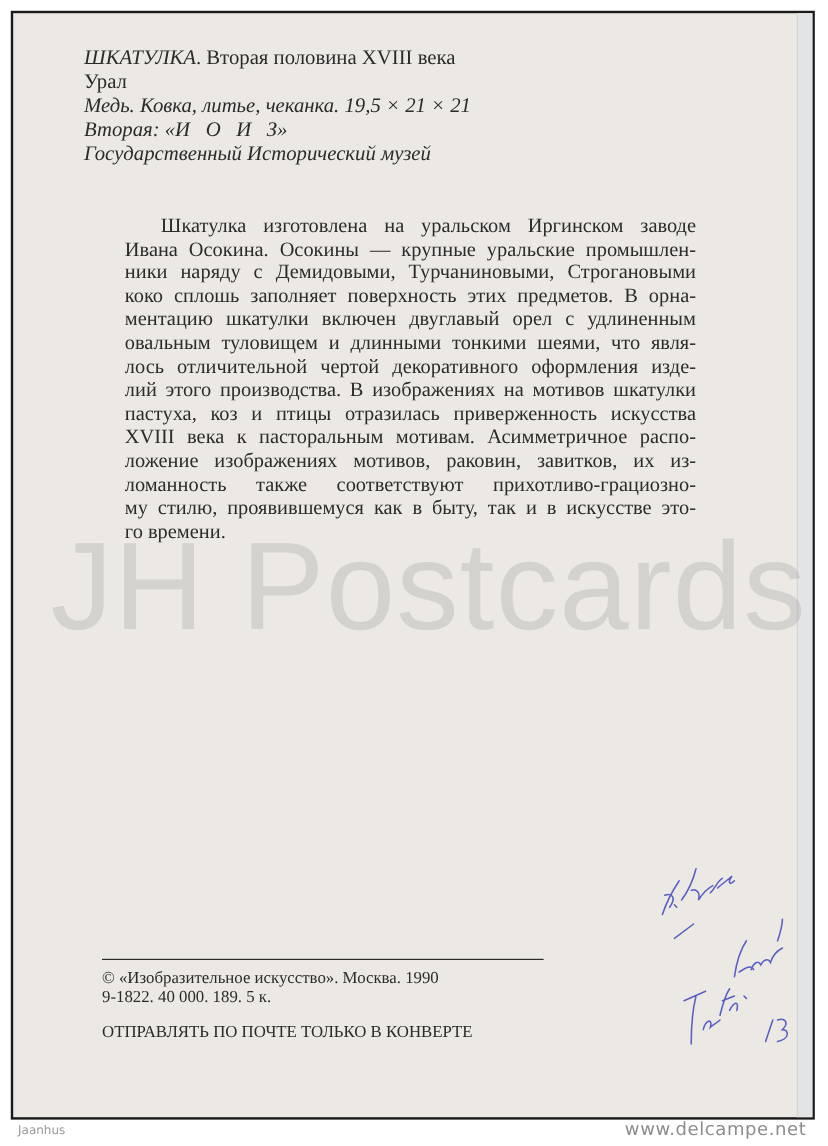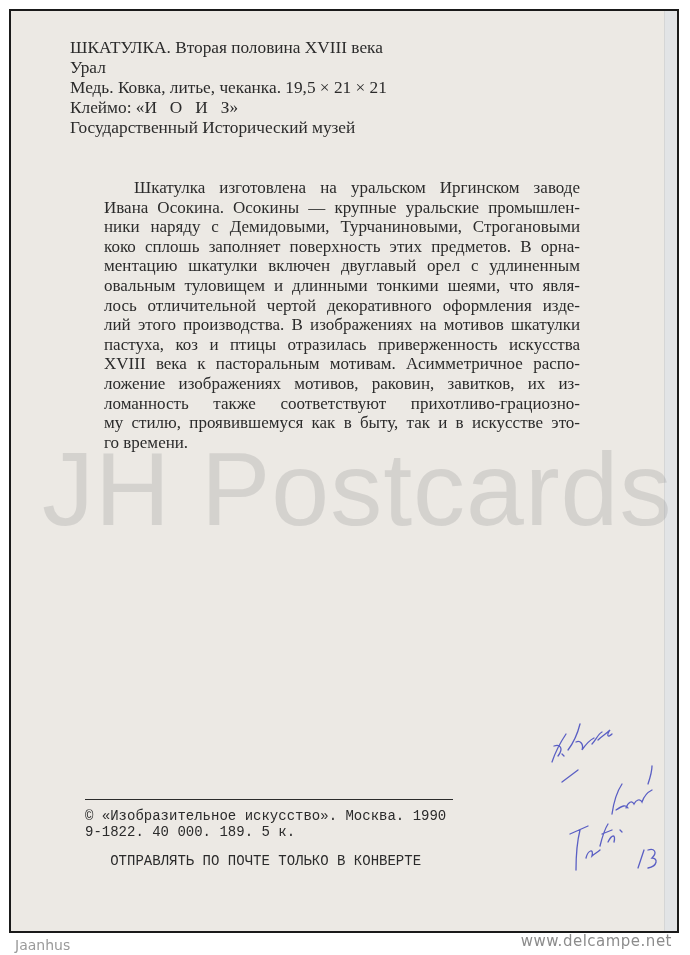--- a/index.html
+++ b/index.html
@@ -14,61 +14,61 @@
     box-sizing: border-box;
   }
   .right-strip {
     position: absolute; right: 0; top: 0; width: 12px; height: 100%;
     background: #e2e4e6; border-left: 1px solid #d5d6d6;
   }
   .header {
     position: absolute; left: 70px; top: 38px; font-size: 17.3px; line-height: 20px; color: #2b2b2b;
   }
   .header .line { white-space: nowrap; }
-  .it { }
+  .it { font-style: italic; }
   .body-text {
     position: absolute; left: 80px; top: 178px; width: 476px; font-size: 17px; line-height: 19.6px;
     color: #2b2b2b; text-align: justify; margin-left: 24px;
   }
   .body-text .ln { display: block; white-space: nowrap; text-align-last: justify; }
   .body-text .ln.first { text-indent: 30px; }
   .body-text .ln.last { text-align-last: left; }
   .watermark {
     position: absolute; left: 42px; top: 430px; font-family: "Liberation Sans", "DejaVu Sans", sans-serif;
     font-size: 104px; color: rgba(150,150,150,0.28); letter-spacing: 1px; white-space: nowrap;
   }
   .rule {
     position: absolute; left: 85px; top: 799px; width: 368px; height: 0; border-top: 1.5px solid #2b2b2b;
   }
   .footer {
-    position: absolute; left: 85px; top: 808px; font-size: 14px; line-height: 16px; color: #2b2b2b; font-family: Liberation Mono, monospace;
+    position: absolute; left: 85px; top: 808px; font-size: 14px; line-height: 16px; color: #2b2b2b;
   }
   .footer .send { margin-top: 13px; display: block; text-align: center; }
   .handwriting {
     position: absolute; left: 540px; top: 710px; width: 140px; height: 180px;
   }
   .src-left {
-    position: absolute; left: 15px; top: 937px; font-family: "DejaVu Sans", sans-serif; font-size: 14px; color: #9a9a9a;
+    position: absolute; left: 15px; top: 937px; font-family: "DejaVu Sans", sans-serif; font-size: 10px; color: #9a9a9a;
   }
   .src-right {
     position: absolute; right: 18px; top: 932px; font-family: "DejaVu Sans", sans-serif; font-size: 15px; color: #8c8c8c; letter-spacing: 0.5px;
   }
 </style>
 </head>
 <body>
 
 <div class="card">
   <div class="right-strip"></div>
 </div>
 
 <div class="header">
   <div class="line"><span class="it">ШКАТУЛКА</span><span>. Вторая половина XVIII века</span></div>
   <div class="line">Урал</div>
   <div class="line it">Медь. Ковка, литье, чеканка. 19,5 × 21 × 21</div>
-  <div class="line it" style="white-space:pre">Клеймо: «И   О   И   З»</div>
+  <div class="line it" style="white-space:pre">Вторая: «И   О   И   З»</div>
   <div class="line it">Государственный Исторический музей</div>
 </div>
 
 <div class="body-text">
   <span class="ln first">Шкатулка изготовлена на уральском Иргинском заводе</span>
   <span class="ln">Ивана Осокина. Осокины — крупные уральские промышлен-</span>
   <span class="ln">ники наряду с Демидовыми, Турчаниновыми, Строгановыми</span>
   <span class="ln">коко сплошь заполняет поверхность этих предметов. В орна-</span>
   <span class="ln">ментацию шкатулки включен двуглавый орел с удлиненным</span>
   <span class="ln">овальным туловищем и длинными тонкими шеями, что явля-</span>

